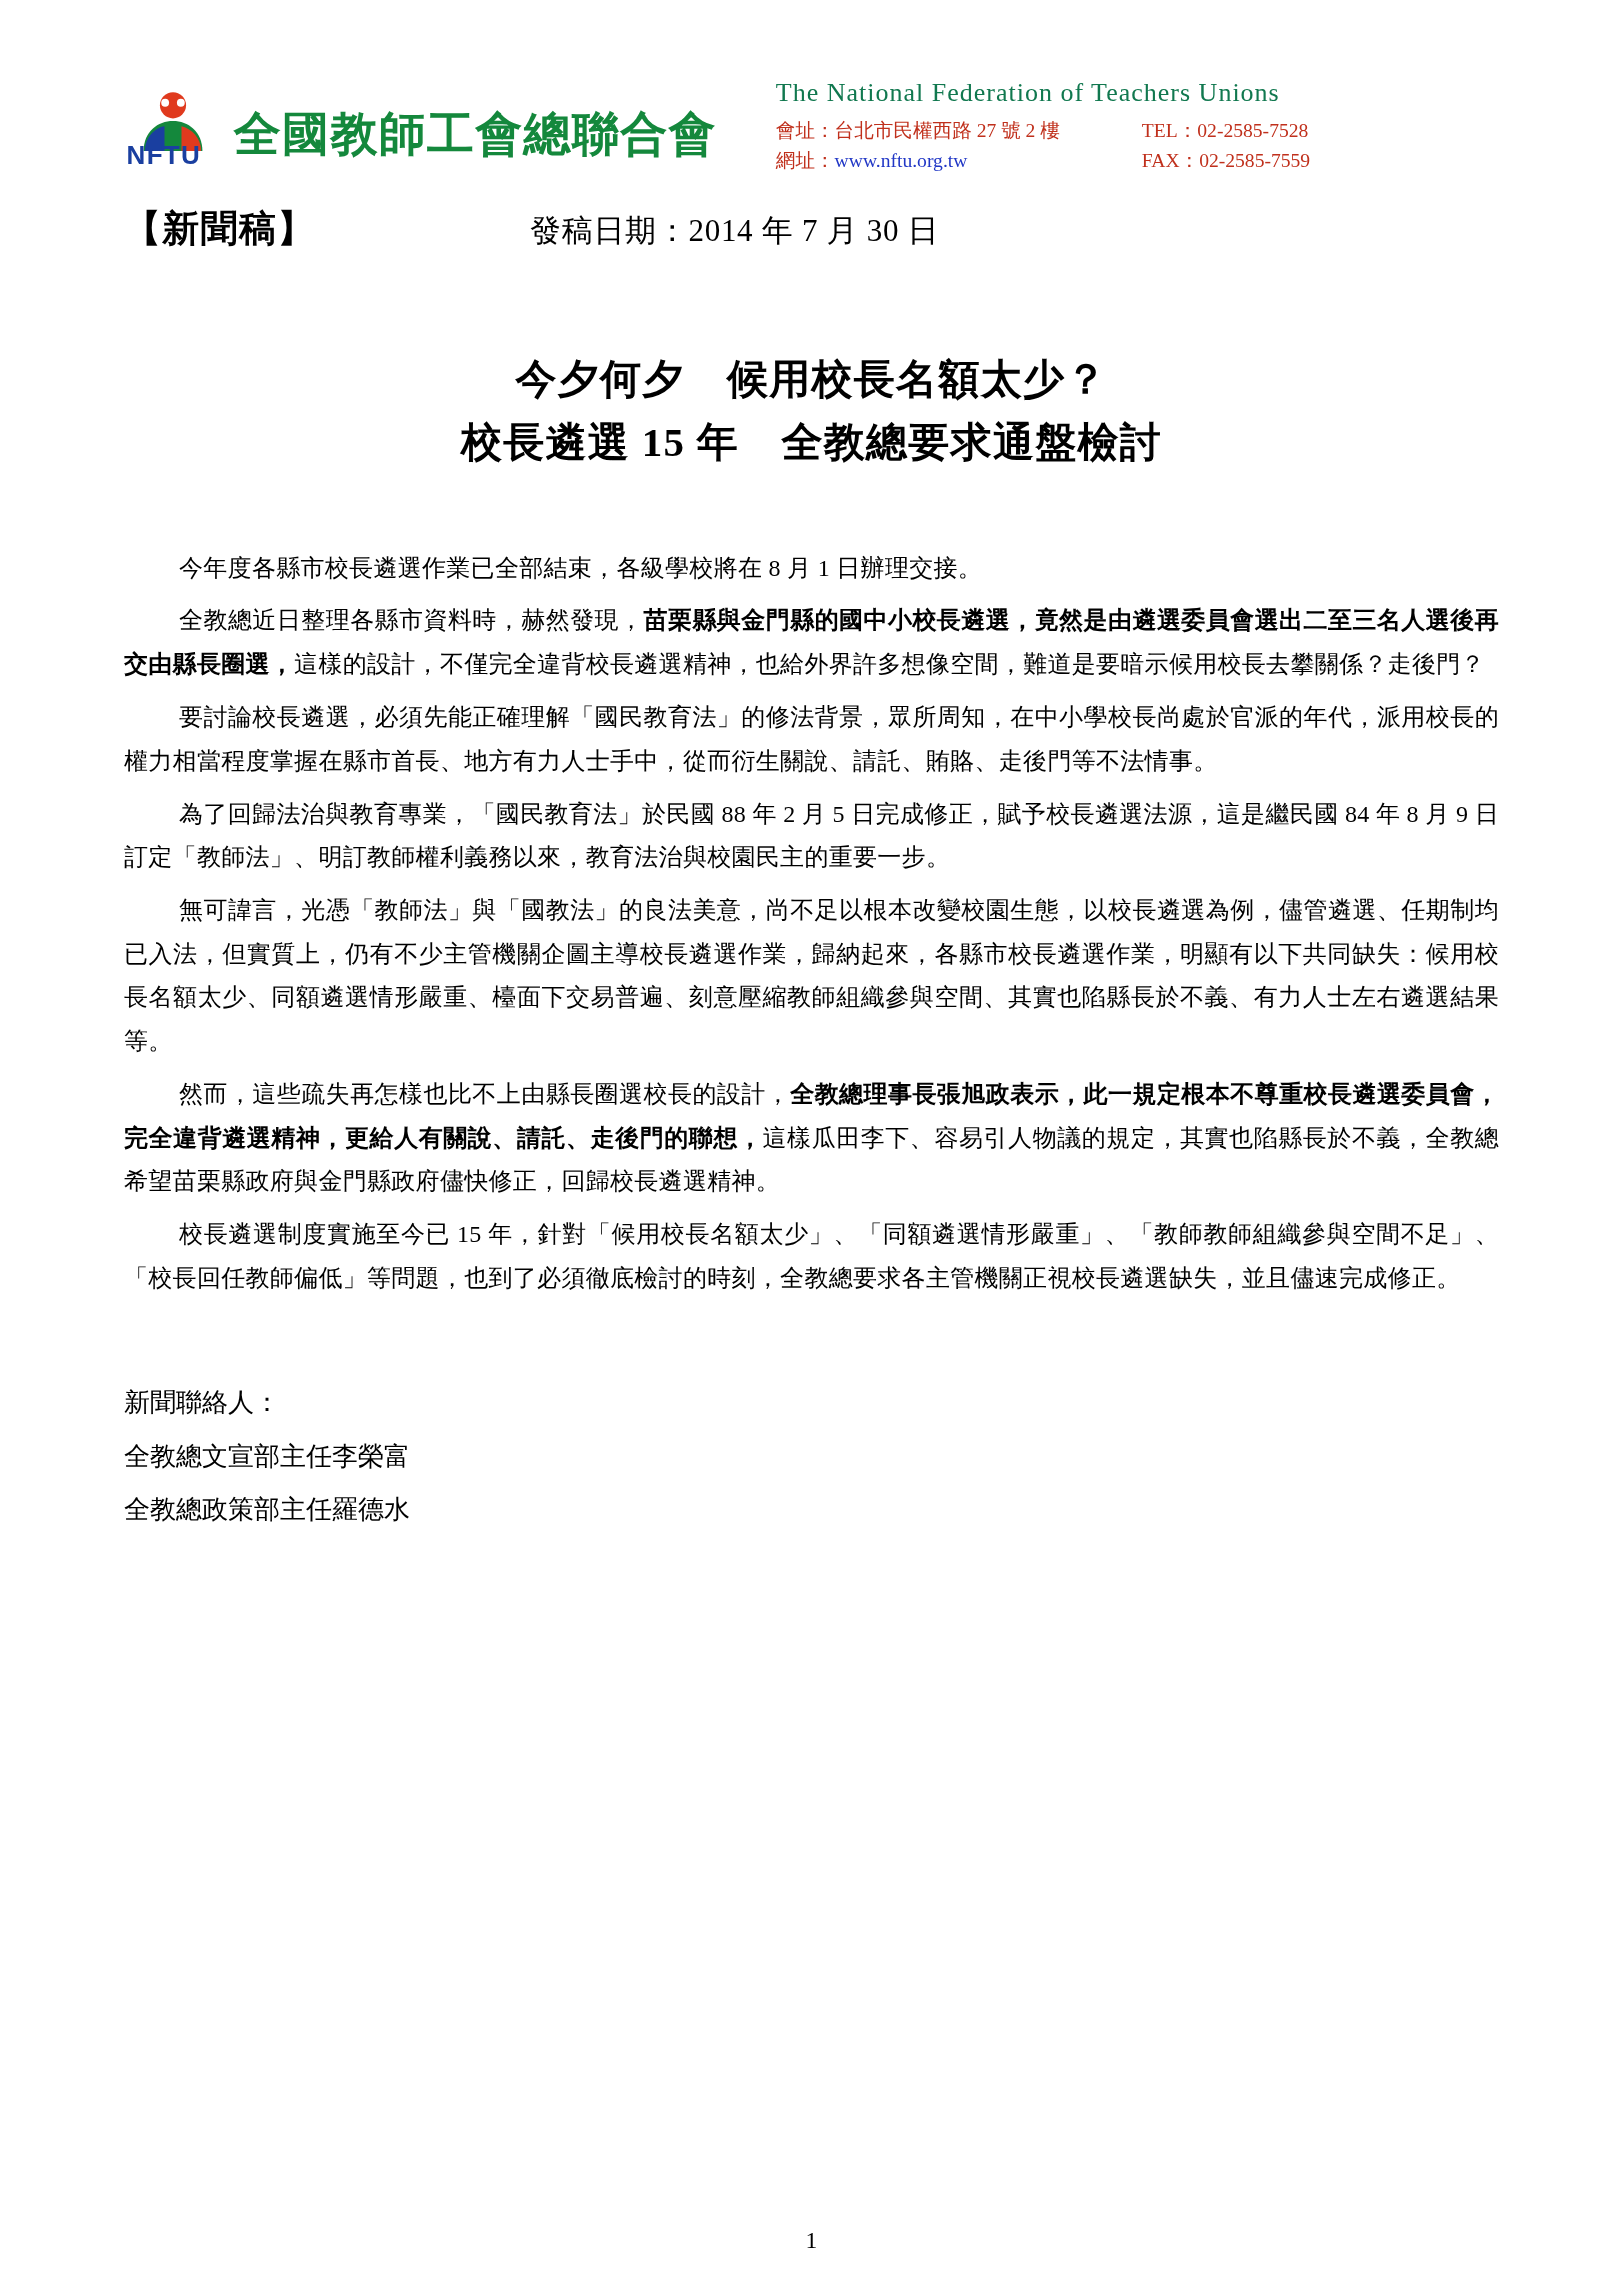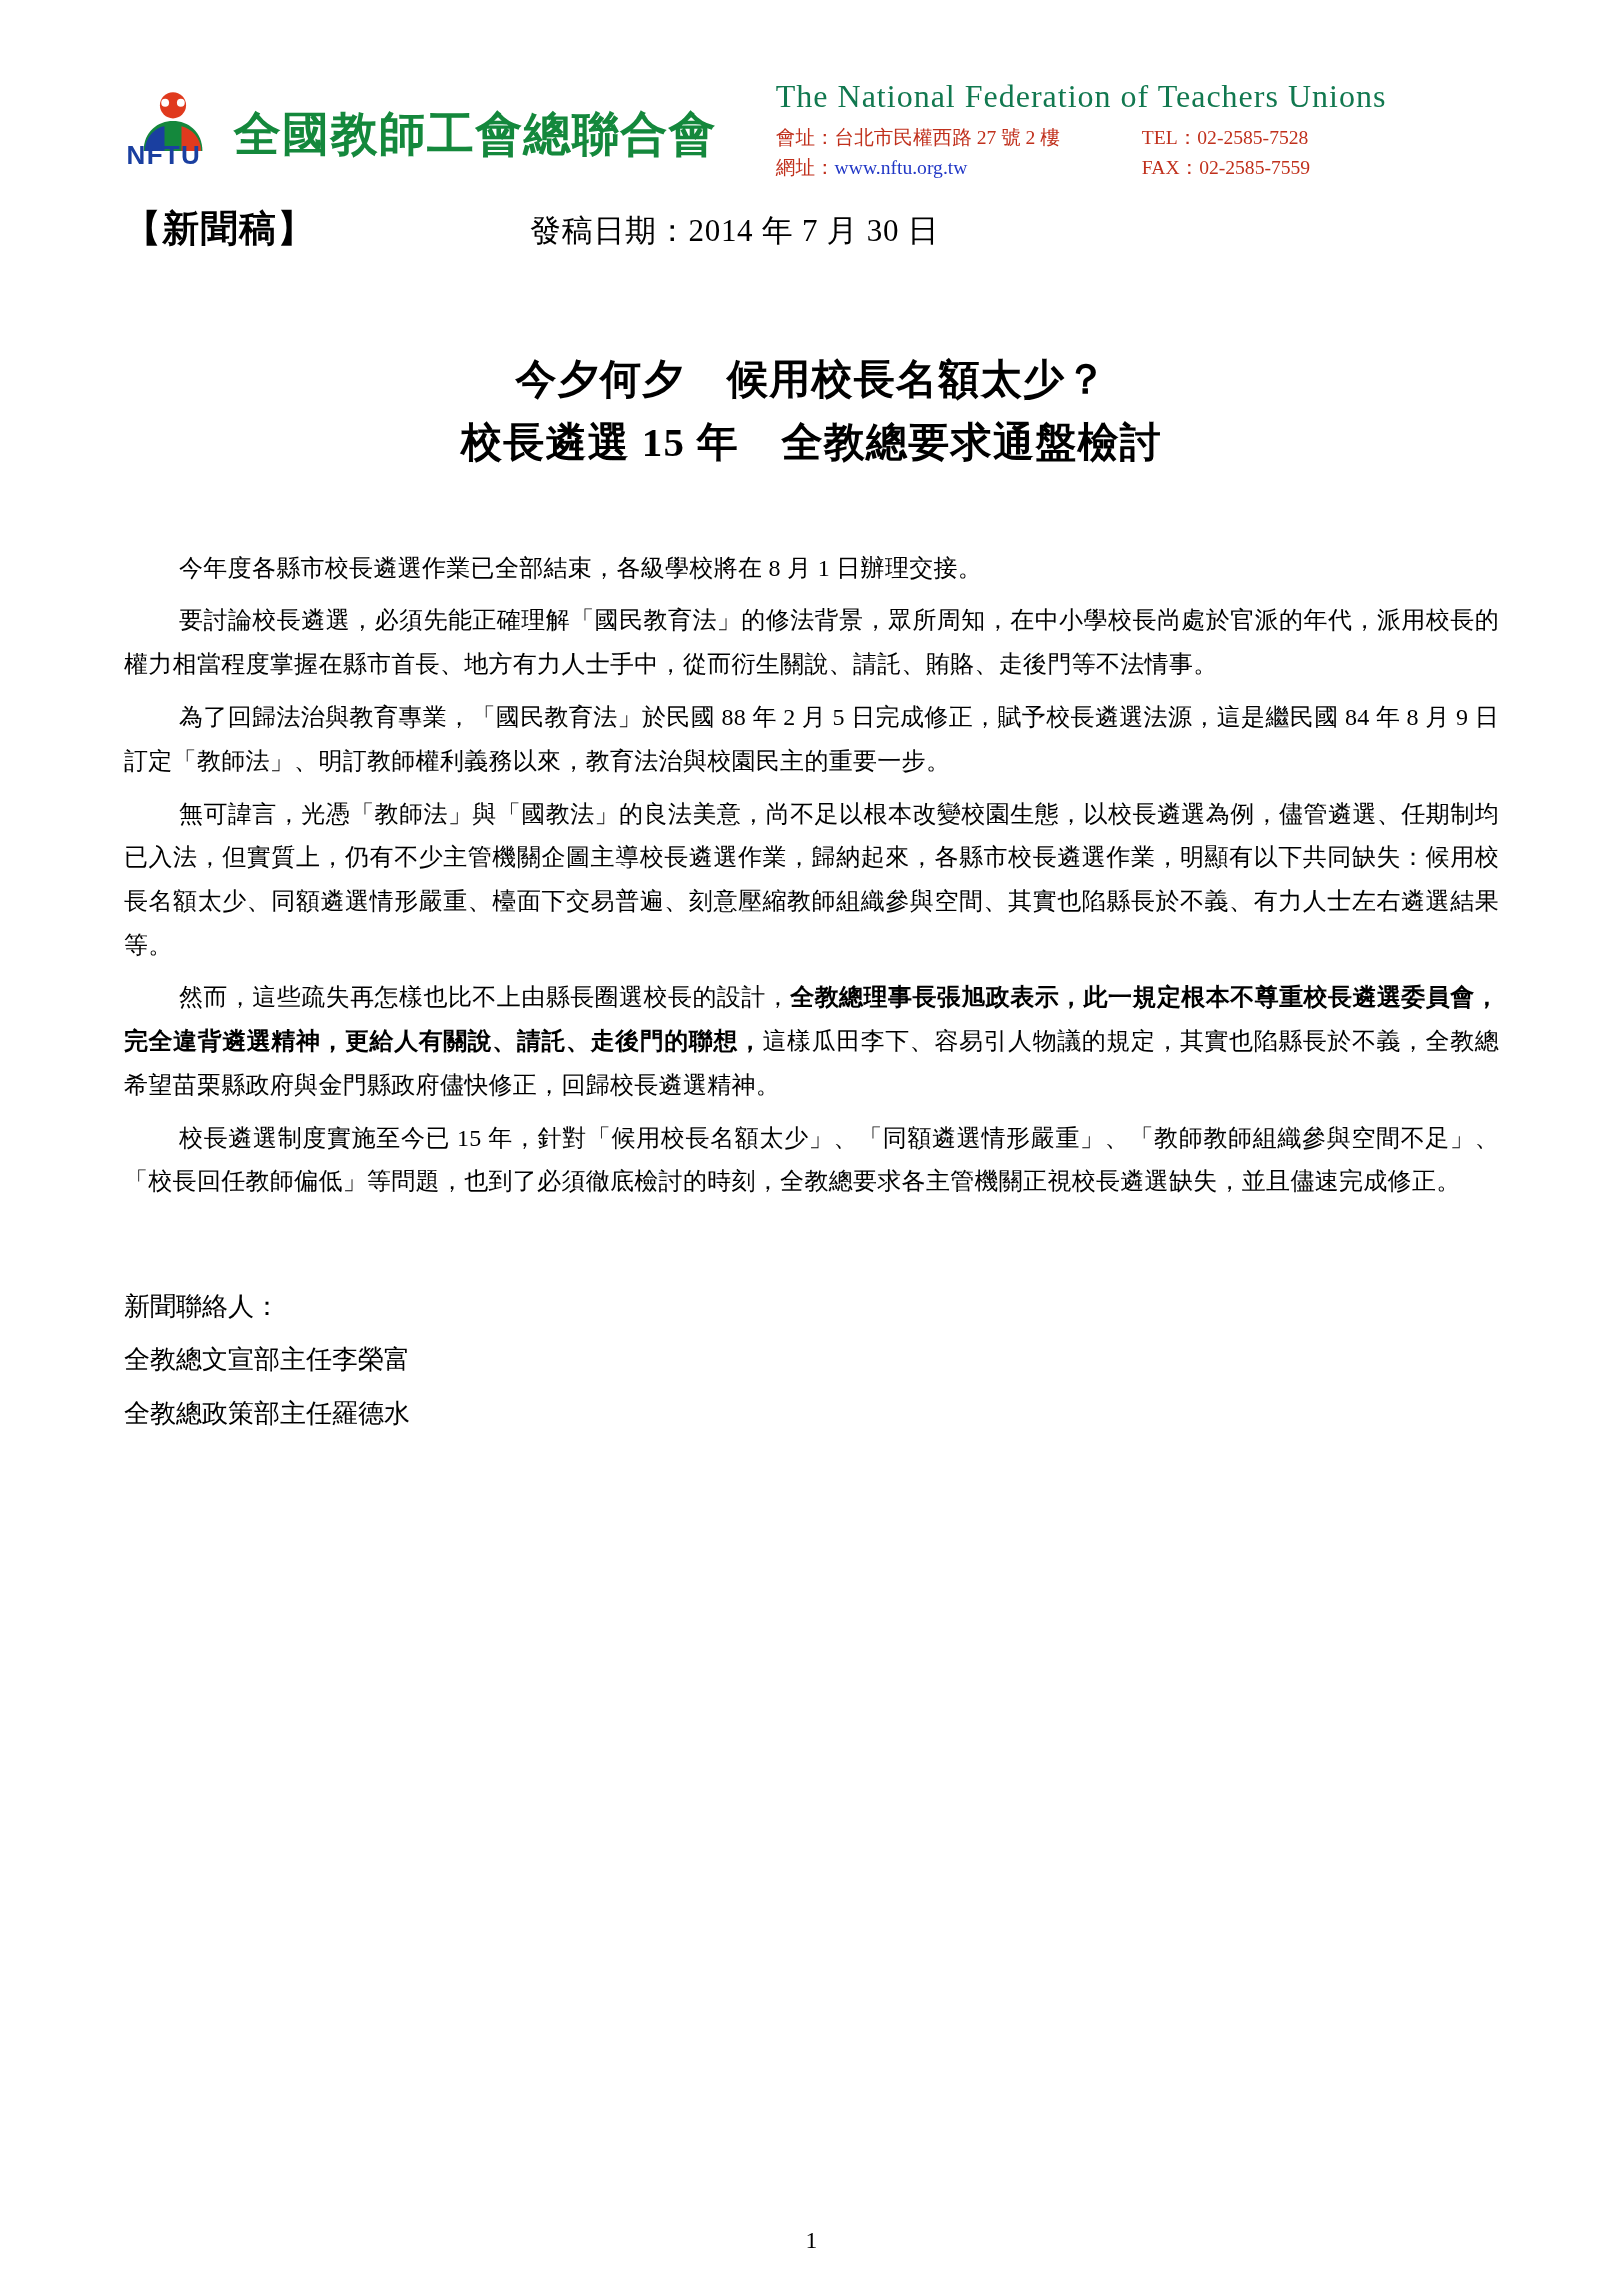--- a/index.html
+++ b/index.html
@@ -65,21 +65,21 @@
     margin-top: 21px;
   }
 
   .org-info {
     flex: 1 1 auto;
     padding-top: 15.7px;
     padding-left: 33px;
   }
   .org-en {
     font-family: "Liberation Serif", serif;
-    font-size: 32px;
+    font-size: 26px;
     color: #11784f;
     letter-spacing: 1px;
     white-space: nowrap;
     margin-bottom: 7.9px;
   }
   .org-line {
     display: flex;
     font-size: 19.6px;
     color: #c0301c;
     line-height: 1.55;
@@ -193,20 +193,21 @@
   </div>
 
   <div class="headline">
     <div>今夕何夕　候用校長名額太少？</div>
     <div>校長遴選 15 年　全教總要求通盤檢討</div>
   </div>
 
   <div class="body-copy">
     <p>今年度各縣市校長遴選作業已全部結束，各級學校將在 8 月 1 日辦理交接。</p>
 
+    <p><span>全教總近日整理各縣市資料時，赫然發現，</span><b>苗栗縣與金門縣的國中小校長遴選，竟然是由遴選委員會選出二至三名人選後再交由縣長圈選，</b><span>這樣的設計，不僅完全違背校長遴選精神，也給外界許多想像空間，難道是要暗示候用校長去攀關係？走後門？</span></p>
 
     <p>要討論校長遴選，必須先能正確理解「國民教育法」的修法背景，眾所周知，在中小學校長尚處於官派的年代，派用校長的權力相當程度掌握在縣市首長、地方有力人士手中，從而衍生關說、請託、賄賂、走後門等不法情事。</p>
 
     <p>為了回歸法治與教育專業，「國民教育法」於民國 88 年 2 月 5 日完成修正，賦予校長遴選法源，這是繼民國 84 年 8 月 9 日訂定「教師法」、明訂教師權利義務以來，教育法治與校園民主的重要一步。</p>
 
     <p>無可諱言，光憑「教師法」與「國教法」的良法美意，尚不足以根本改變校園生態，以校長遴選為例，儘管遴選、任期制均已入法，但實質上，仍有不少主管機關企圖主導校長遴選作業，歸納起來，各縣市校長遴選作業，明顯有以下共同缺失：候用校長名額太少、同額遴選情形嚴重、檯面下交易普遍、刻意壓縮教師組織參與空間、其實也陷縣長於不義、有力人士左右遴選結果等。</p>
 
     <p><span>然而，這些疏失再怎樣也比不上由縣長圈選校長的設計，</span><b>全教總理事長張旭政表示，此一規定根本不尊重校長遴選委員會，完全違背遴選精神，更給人有關說、請託、走後門的聯想，</b><span>這樣瓜田李下、容易引人物議的規定，其實也陷縣長於不義，全教總希望苗栗縣政府與金門縣政府儘快修正，回歸校長遴選精神。</span></p>
 
     <p>校長遴選制度實施至今已 15 年，針對「候用校長名額太少」、「同額遴選情形嚴重」、「教師教師組織參與空間不足」、「校長回任教師偏低」等問題，也到了必須徹底檢討的時刻，全教總要求各主管機關正視校長遴選缺失，並且儘速完成修正。</p>

